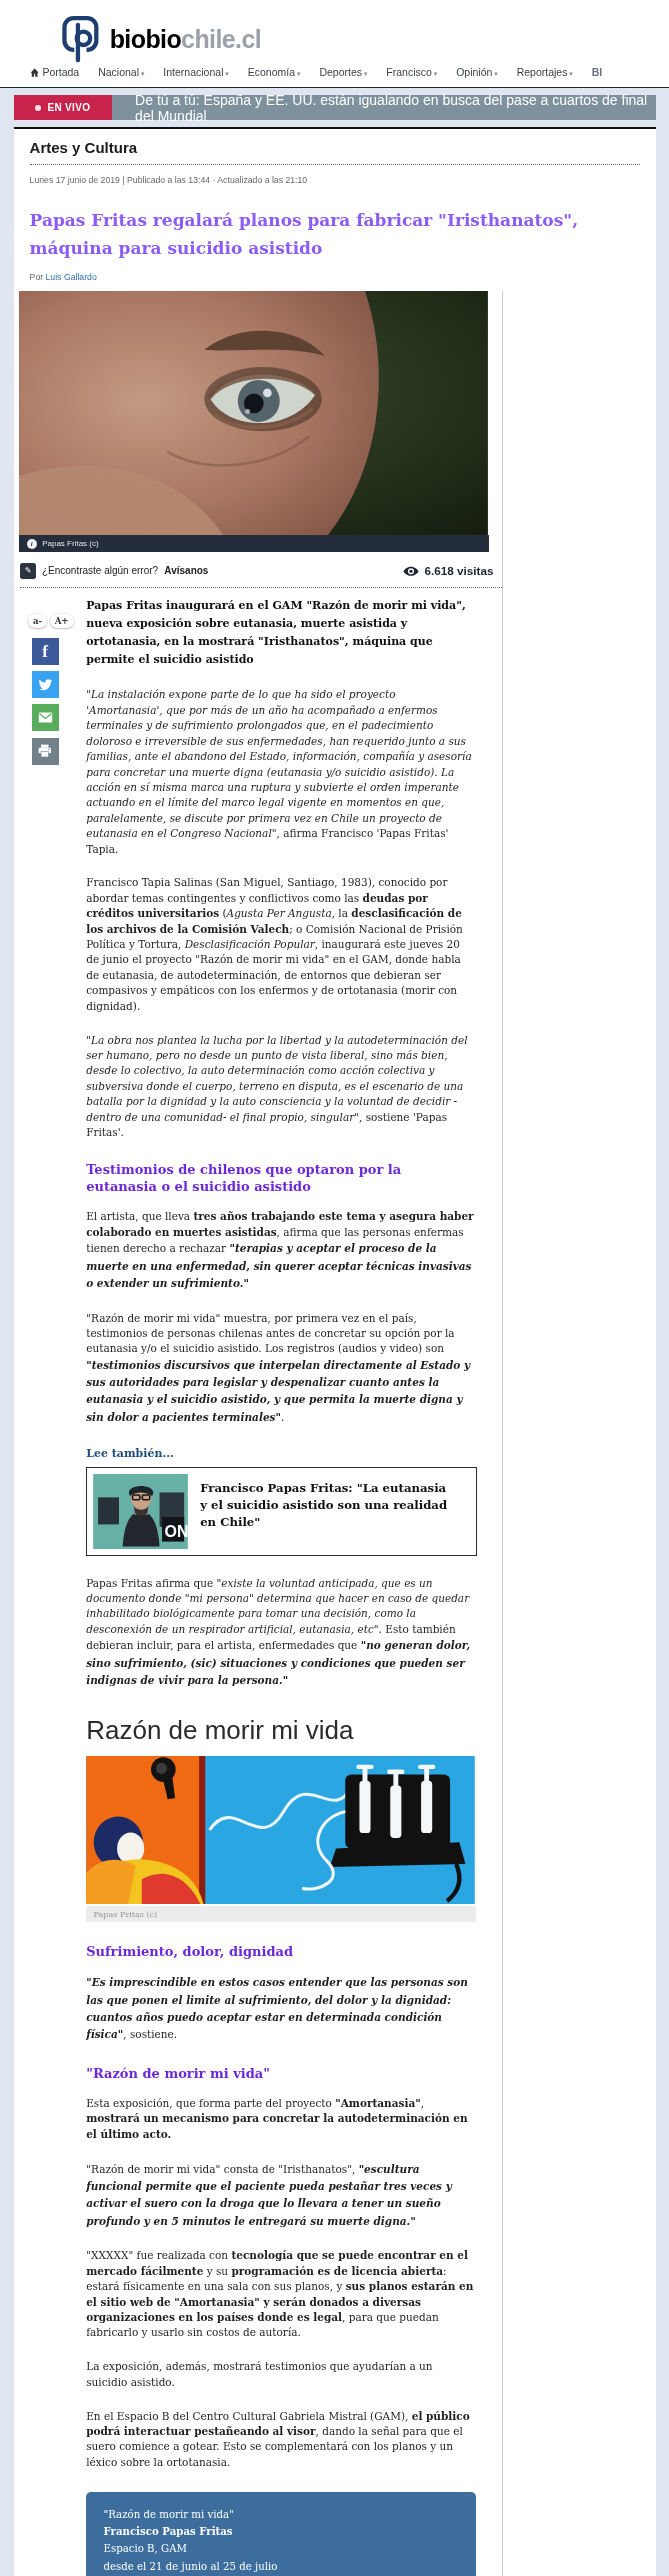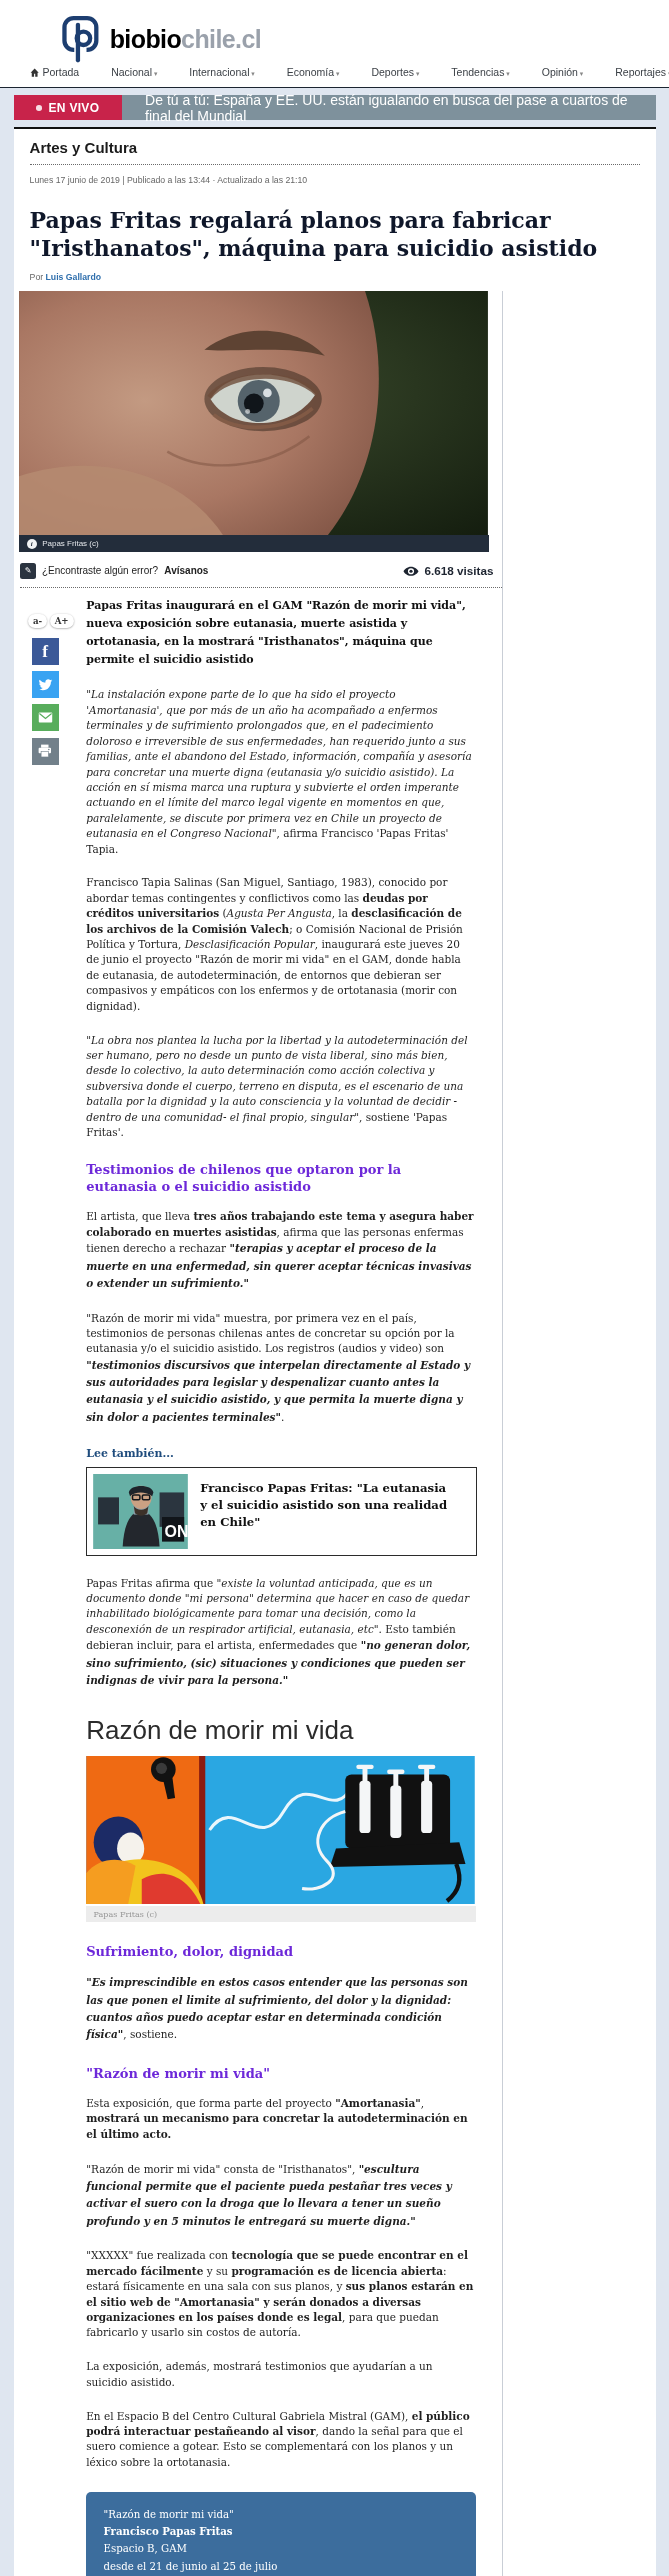--- a/index.html
+++ b/index.html
@@ -6,45 +6,45 @@
   body{margin:0;width:670px;height:2576px;overflow:hidden;background:#dfe6f0;
        font-family:"Liberation Sans",sans-serif;-webkit-font-smoothing:antialiased;}
   .serif{font-family:"DejaVu Serif","Liberation Serif",serif;}
 
   
   .site-header{background:#fff;padding-top:12.4px;}
   .logo-row{height:54px;display:flex;align-items:center;padding-left:61px;}
   .logo-text{font-size:25px;font-weight:700;letter-spacing:-0.6px;margin-left:8.7px;}
   .logo-bold{color:#000000;}
   .logo-rest{color:#9aa1ab;}
-  .nav-row{display:flex;align-items:center;gap:32px;padding:0 0 8.7px 30px;
+  .nav-row{display:flex;align-items:center;gap:19px;padding:0 0 8.7px 30px;
            border-bottom:1.9px solid #1b2531;font-size:10.5px;color:#3a3f45;white-space:nowrap;overflow:hidden;}
   .nav-item{display:flex;align-items:center;gap:3.1px;cursor:pointer;font-weight:500;}
   .nav-item .caret::after{content:"▾";font-size:6.8px;color:#888;margin-left:1.9px;}
   .nav-last{color:#6b7280;font-weight:700;}
   .home-ico{width:9.3px;height:9.3px;display:inline-block;}
 
   
   .live-bar{display:flex;margin:7.4px 13.6px 0;height:25px;}
-  .live-badge{background:#c8234a;color:#fff;width:108px;display:flex;align-items:center;
-              justify-content:center;gap:7px;font-size:12px;font-weight:700;letter-spacing:0.3px;}
+  .live-badge{background:#c8234a;color:#fff;width:98px;display:flex;align-items:center;
+              justify-content:center;gap:7px;font-size:10px;font-weight:700;letter-spacing:0.3px;}
   .live-dot{width:5.6px;height:5.6px;border-radius:50%;background:#fff;opacity:.85;}
   .live-text{background:#7e919c;color:#fff;flex:1;display:flex;align-items:center;
              padding-left:23.5px;font-size:14px;}
 
   
   .card{margin:6.2px 13.6px 0;background:#fff;border-top:2.5px solid #111;min-height:2428px;}
   .card-head{padding:6.2px 16px 0;}
   .section-title{font-size:15px;font-weight:700;color:#1b1b1b;margin:3.7px 0 8.7px;}
   .dotted{border:none;border-top:1.2px dotted #6a6a6a;margin:0;}
   .article-head{padding:10px 16px 5px;}
   .dateline{font-size:8.7px;color:#666;margin-bottom:21px;}
-  .headline{font-size:22px;line-height:28px;font-weight:700;color:#0f172a;margin:12px 0 10px;}
+  .headline{font-size:17px;line-height:28px;font-weight:700;color:#8b5cf6;margin:12px 0 10px;}
   .byline{font-size:8.7px;color:#666;}
-  .byline a{color:#2f6fad;text-decoration:none;font-weight:700;}
+  .byline a{color:#2f6fad;text-decoration:none;font-weight:400;}
 
   
   .main-col{margin-left:5.6px;width:483px;border-right:0.6px solid #c9ced6;padding-bottom:18.5px;}
   .hero{width:469px;}
   .hero svg{display:block;}
   .hero-cap{height:17.3px;background:#232d3b;color:#e3e6ea;font-size:8px;
             display:flex;align-items:center;gap:5.6px;padding-left:7.4px;width:462px;}
   .info-ico{width:10px;height:10px;border-radius:50%;background:#f2f3f4;color:#232d3b;
             font-weight:700;font-size:6.8px;display:flex;align-items:center;justify-content:center;
             font-family:"Liberation Serif",serif;font-style:italic;}
@@ -122,21 +122,21 @@
     <div class="nav-item">
         <span class="caret">Internacional</span>
       </div>
     <div class="nav-item">
         <span class="caret">Economía</span>
       </div>
     <div class="nav-item">
         <span class="caret">Deportes</span>
       </div>
     <div class="nav-item">
-        <span class="caret">Tendencias</span>
+        <span class="caret">Francisco</span>
       </div>
     <div class="nav-item">
         <span class="caret">Opinión</span>
       </div>
     <div class="nav-item">
         <span class="caret">Reportajes</span>
       </div>
     <div class="nav-item nav-last">
         <span>BI</span>
       </div>

